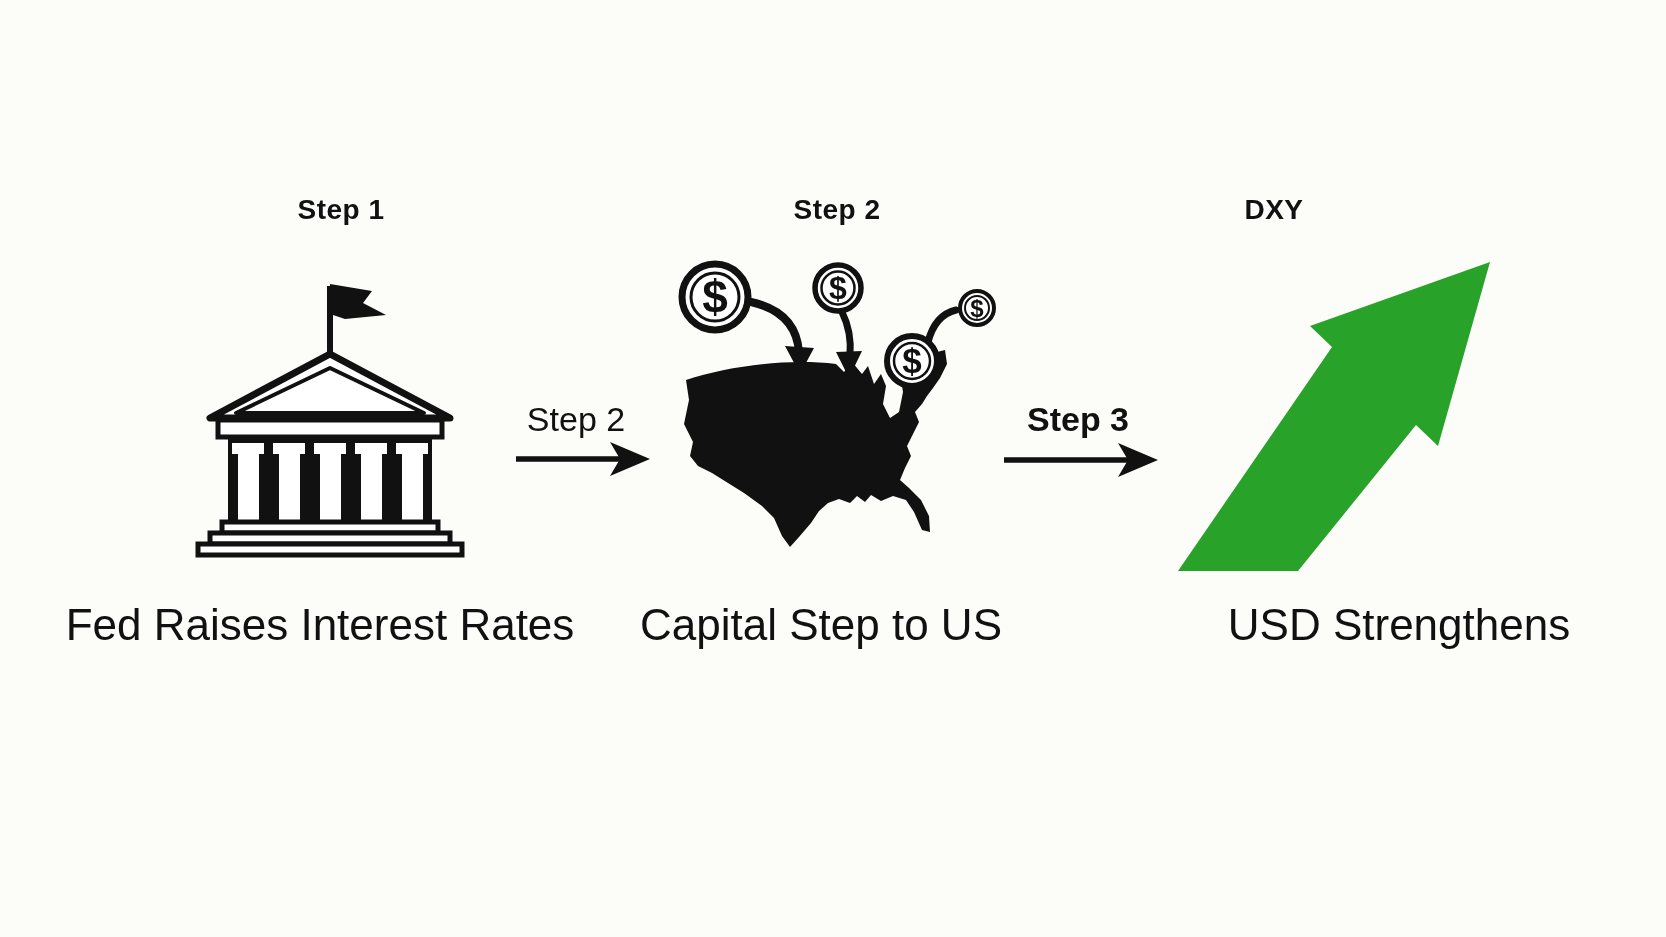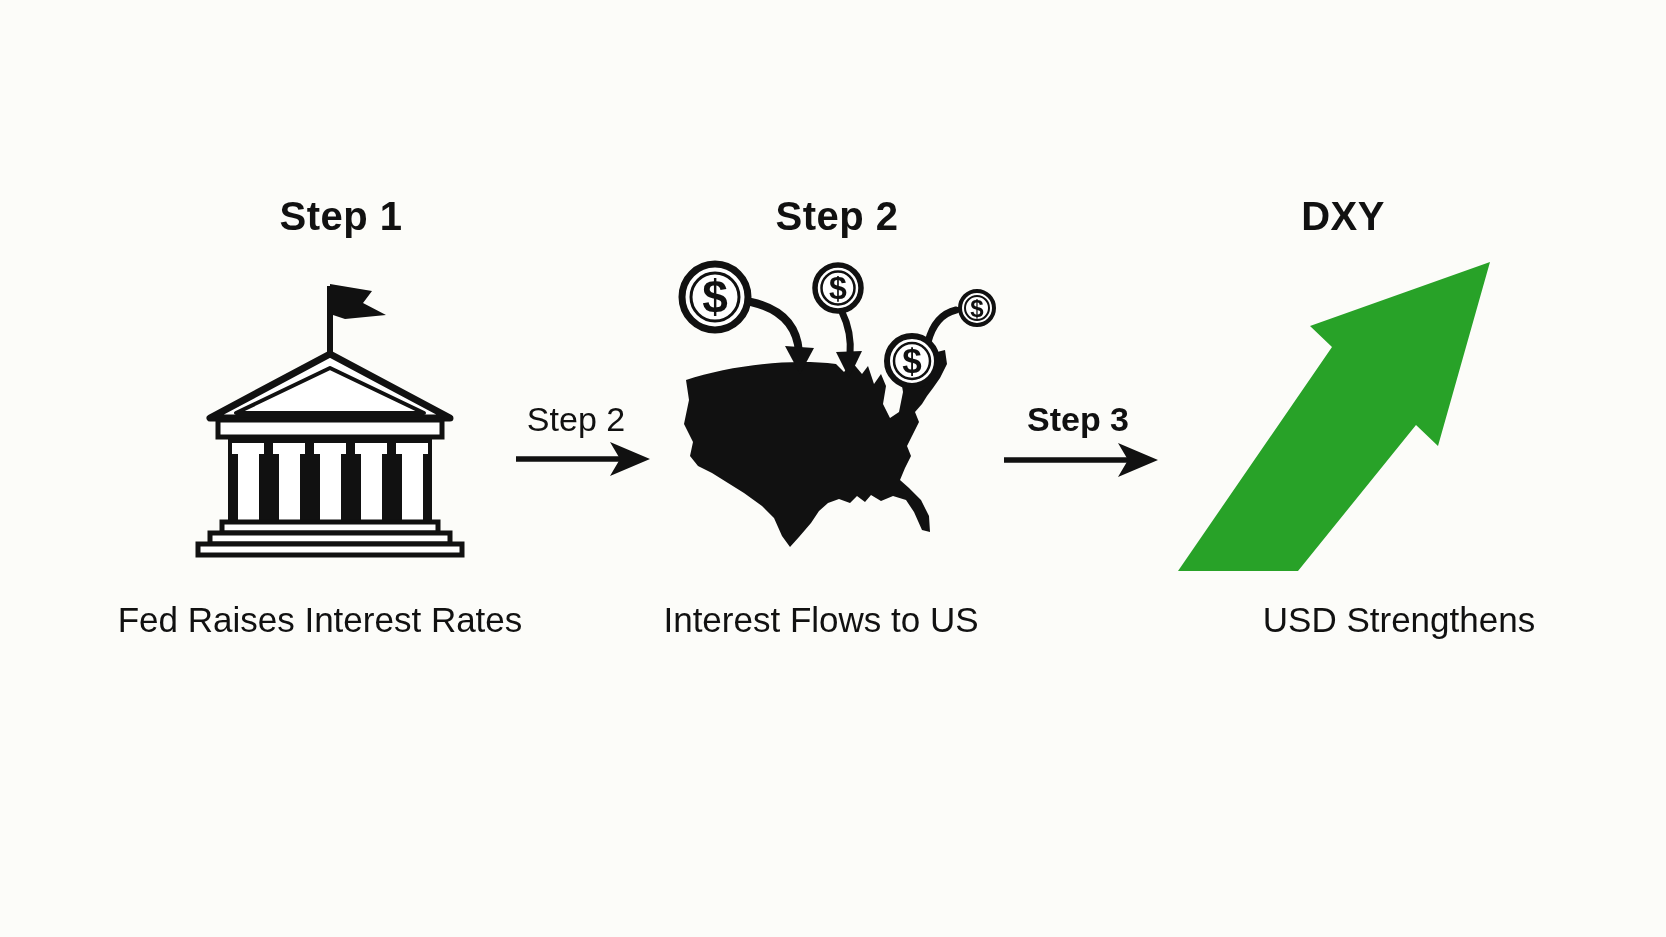--- a/index.html
+++ b/index.html
@@ -6,22 +6,22 @@
   .canvas{
     position:relative;
     width:1666px;height:937px;
     background:#fcfcf9;
     overflow:hidden;
     font-family:"Liberation Sans", sans-serif;
     color:#111;
   }
   .layer{position:absolute;left:0;top:0;width:1666px;height:937px;}
   .txt{position:absolute;transform:translateX(-50%);white-space:nowrap;color:#111;}
-  .title{font-size:40px;font-weight:700;letter-spacing:0.5px;}
-  .caption{font-size:35px;font-weight:400;}
+  .title{font-size:28px;font-weight:700;letter-spacing:0.5px;}
+  .caption{font-size:44px;font-weight:400;}
   .connector-label{font-size:34px;font-weight:400;}
 </style>
 </head>
 <body>
 
 <div class="canvas">
 
   <svg class="layer" viewBox="0 0 1666 937">
 
     <g>
@@ -123,22 +123,22 @@
     <g fill="#111" stroke="#111">
       <line x1="1004" y1="460" x2="1130" y2="460" stroke-width="5.5"></line>
       <polygon points="1158,460 1118,443 1128,460 1118,477" stroke="none"></polygon>
     </g>
 
     <polygon points="1178,571 1332,347 1310,326 1490,262 1438,446 1416,425 1298,571" fill="#28a228"></polygon>
   </svg>
 
   <div class="txt title" style="left:341px;top:194px;">Step 1</div>
   <div class="txt title" style="left:837px;top:194px;">Step 2</div>
-  <div class="txt title" style="left:1343px;top:194px;">DXY</div>
+  <div class="txt title" style="left:1274px;top:194px;">DXY</div>
 
   <div class="txt connector-label" style="left:576px;top:400px;">Step 2</div>
   <div class="txt connector-label" style="left:1078px;top:400px;font-weight:bold;">Step 3</div>
 
   <div class="txt caption" style="left:320px;top:600px;">Fed Raises Interest Rates</div>
-  <div class="txt caption" style="left:821px;top:600px;">Interest Flows to US</div>
+  <div class="txt caption" style="left:821px;top:600px;">Capital Step to US</div>
   <div class="txt caption" style="left:1399px;top:600px;">USD Strengthens</div>
 
 </div>
 
 </body></html>

